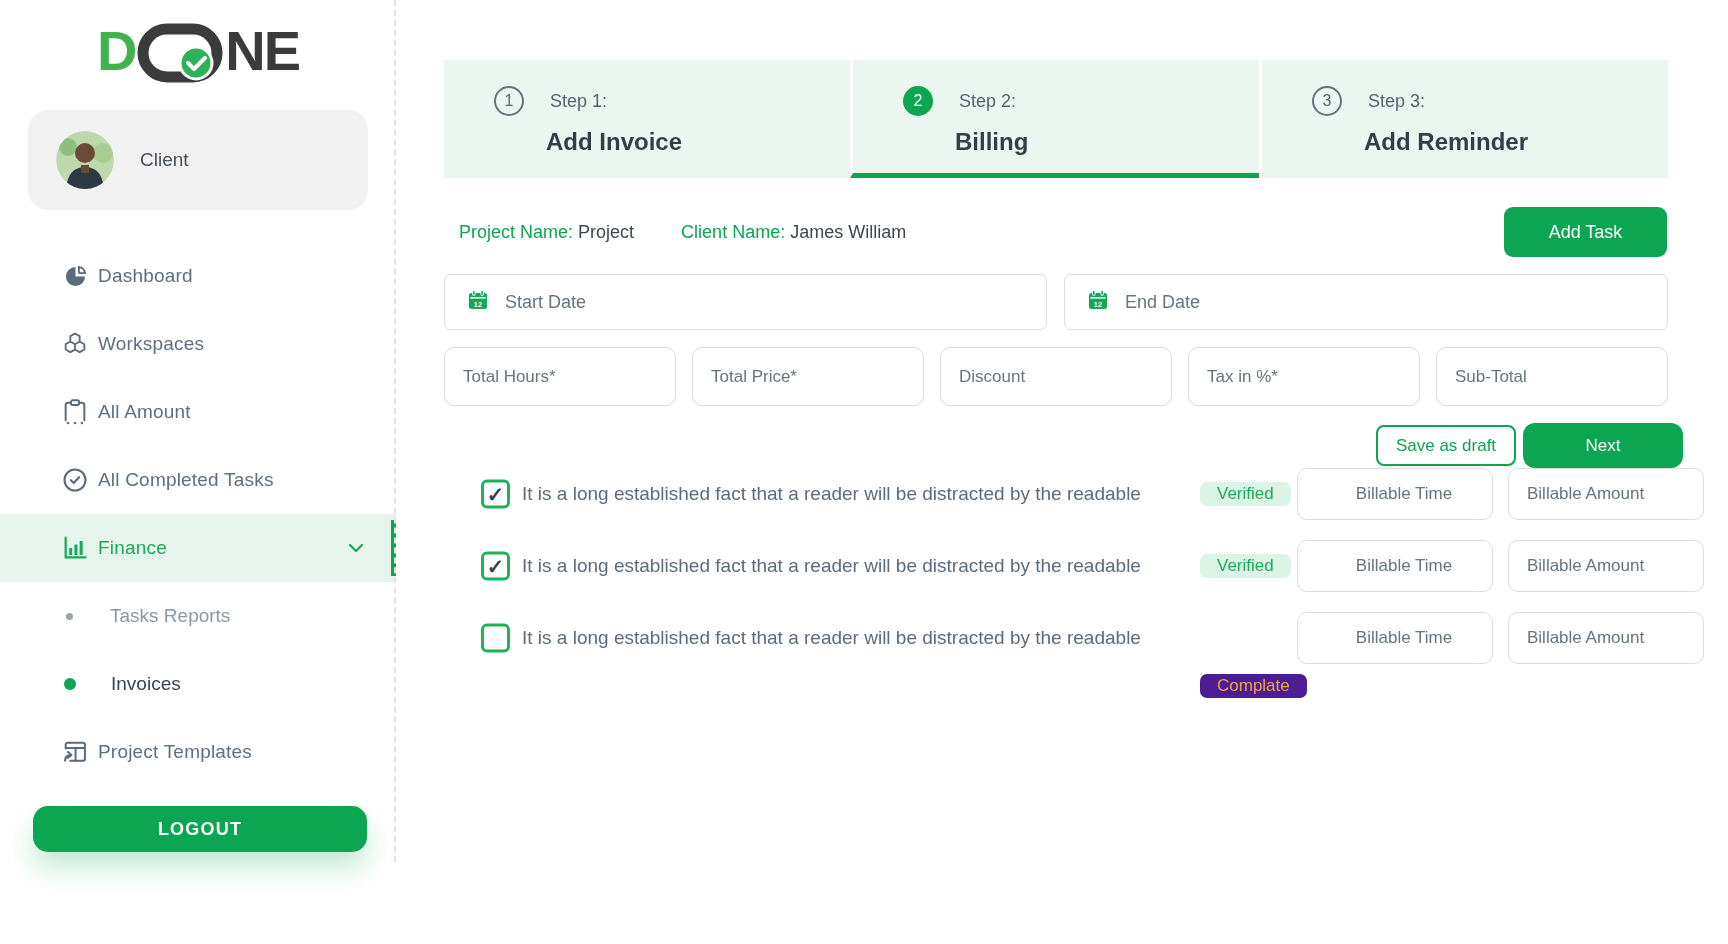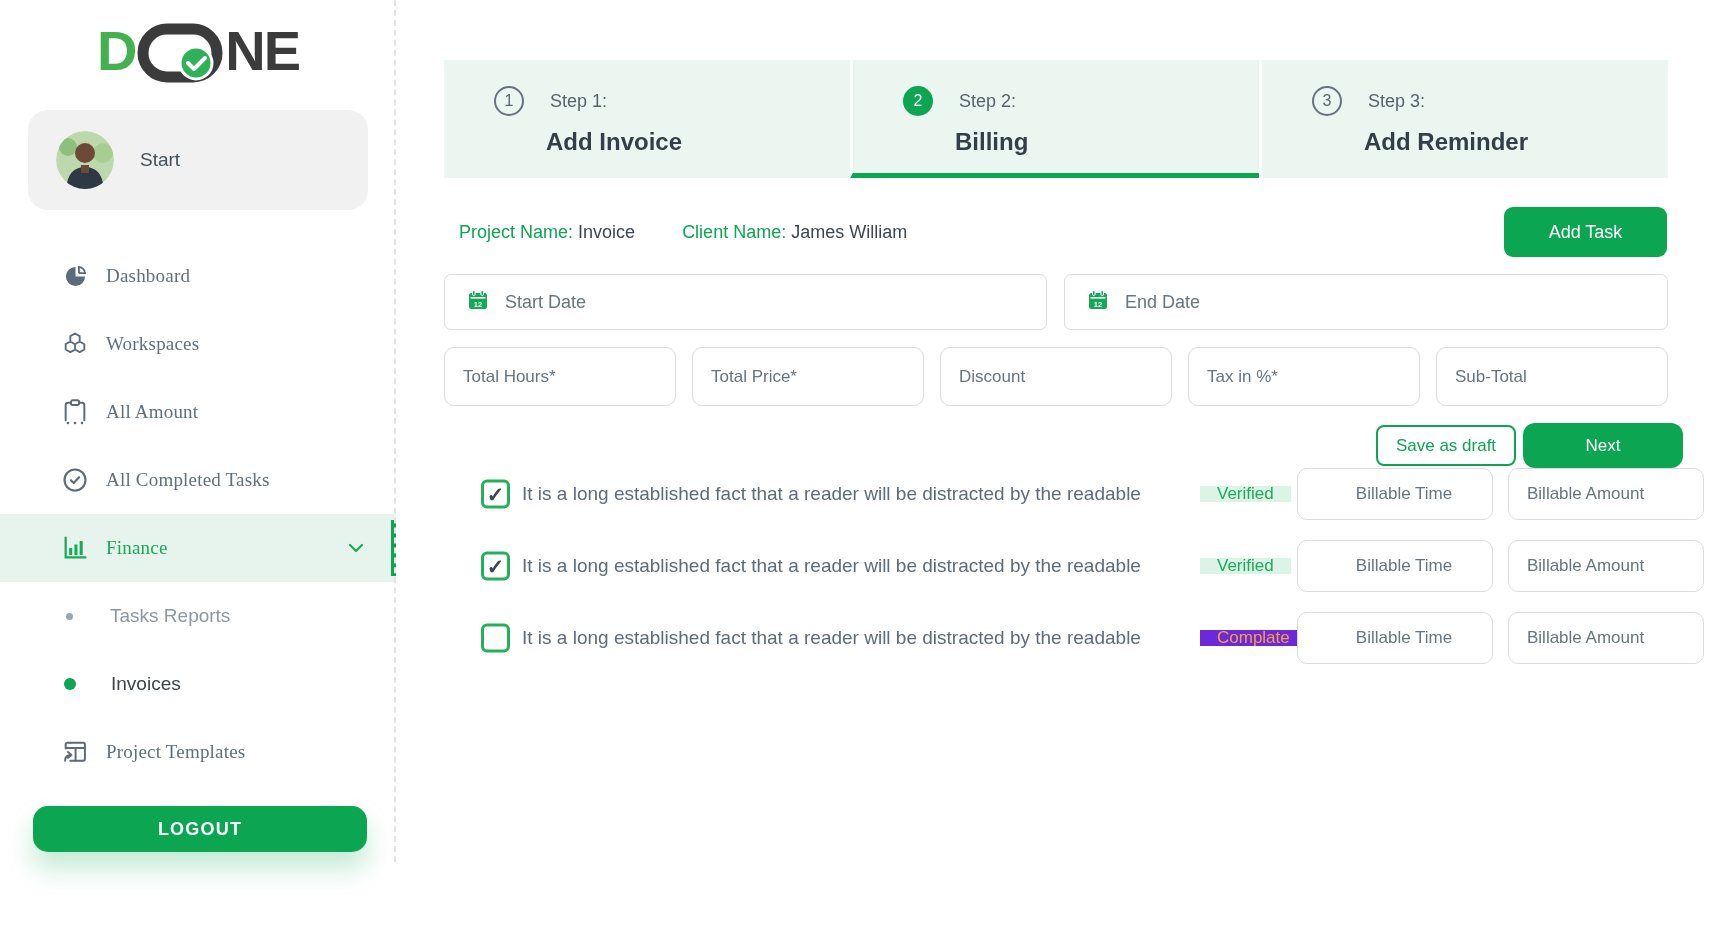--- a/index.html
+++ b/index.html
@@ -17,21 +17,21 @@
   .logo-o { margin:0 1px; position:relative; top:4px; }
 
   .user-card { position:absolute; left:28px; top:110px; width:340px; height:100px;
     background:#f1f1f2; border-radius:20px; display:flex; align-items:center; padding-left:28px; }
   .avatar { width:58px; height:58px; border-radius:50%; overflow:hidden; flex:0 0 auto; }
   .user-name { margin-left:26px; font-size:19px; color:#45505a; font-weight:500; }
 
   .nav { position:absolute; left:0; top:242px; width:396px; }
   .nav-item { position:relative; height:68px; display:flex; align-items:center; padding-left:60px; cursor:pointer; }
   .nav-icon { width:30px; display:flex; align-items:center; justify-content:center; flex:0 0 auto; }
-  .nav-label { margin-left:16px; font-size:19px; color:#5e7080; letter-spacing:.2px;font-family:Liberation Serif, serif; }
+  .nav-label { margin-left:8px; font-size:19px; color:#5e7080; letter-spacing:.2px; }
   .nav-item.active { background:#e7f4ed; }
   .nav-item.active .nav-label { color:#17ab58; font-weight:500; }
   .active-bar { position:absolute; right:0; top:6px; bottom:6px; width:5px; background:#0ca551; }
   .chevron { position:absolute; right:32px; top:50%; transform:translateY(-50%); }
 
   .sub-item { height:68px; display:flex; align-items:center; padding-left:66px; cursor:pointer; }
   .bullet-sm { width:7px; height:7px; border-radius:50%; background:#9aa5ae; }
   .bullet-lg { width:12px; height:12px; border-radius:50%; background:#0ca551; margin-left:-2px; }
   .sub-label { margin-left:37px; font-size:19px; color:#8b98a4; }
   .sub-label.dark { color:#39444e; font-weight:500; margin-left:35px; }
@@ -82,23 +82,23 @@
 
   
   .task-row { position:absolute; left:444px; width:1260px; height:52px; }
   .task-check { position:absolute; left:37px; top:50%; transform:translateY(-50%);
     width:29px; height:29px; border:3px solid #22b159; border-radius:6px; background:#fff;
     display:flex; align-items:center; justify-content:center; cursor:pointer;
     font-size:21px; font-weight:700; color:#37474f; line-height:1; }
   .task-text { position:absolute; left:78px; top:50%; transform:translateY(-50%);
     font-size:19px; color:#5c6c7c; white-space:nowrap; }
   .badge { position:absolute; left:756px; top:50%; transform:translateY(-50%);
-    height:16px; padding:0 17px; border-radius:0; font-size:17px; display:flex; align-items:center; }
+    height:24px; padding:0 17px; border-radius:7px; font-size:17px; display:flex; align-items:center; }
   .badge.verified { background:#dcf4e6; color:#1fa95c; }
-  .badge.complate { background:#6d28d9; color:#f2a33c; }
+  .badge.complate { background:#4c1d95; color:#f2a33c;margin-top:48px; }
   .billable { position:absolute; top:0; width:196px; height:52px; border:1px solid #d8dde3;
     border-radius:10px; padding-left:18px; font-size:17px; color:#5f6f7e; outline:none;
     font-family:"Liberation Sans", sans-serif; background:#fff; }
   .billable.time { left:853px;text-align:center; }
   .billable.amount { left:1064px; }
 </style>
 </head>
 <body>
 
 <div class="sidebar">
@@ -118,21 +118,21 @@
     <span class="avatar">
       <svg width="58" height="58" viewBox="0 0 58 58">
         <circle cx="29" cy="29" r="29" fill="#bed8ae"></circle>
         <circle cx="12" cy="16" r="9" fill="#8fbf7d"></circle>
         <circle cx="47" cy="22" r="10" fill="#a7cd90"></circle>
         <circle cx="29" cy="22" r="10" fill="#6d4a38"></circle>
         <path d="M10 58 q2 -22 19 -22 q17 0 19 22 z" fill="#2e3943"></path>
         <path d="M25 34 h8 v8 h-8 z" fill="#6d4a38"></path>
       </svg>
     </span>
-    <span class="user-name">Start</span>
+    <span class="user-name">Client</span>
   </div>
 
   <div class="nav">
     <div class="nav-item">
       <span class="nav-icon">
         <svg width="27" height="27" viewBox="0 0 24 24">
           <path d="M12 3.5 A8.5 8.5 0 1 0 20.5 12 L12 12 Z" fill="#5b6b79"></path>
           <path d="M15 3.5 a6 6 0 0 1 5.5 5.5 h-4 a1.5 1.5 0 0 1 -1.5 -1.5 z" fill="none" stroke="#5b6b79" stroke-width="1.7"></path>
         </svg>
       </span>
@@ -229,21 +229,21 @@
     <div class="step-head">
       <span class="step-circle">3</span>
       <span class="step-label">Step 3:</span>
     </div>
     <div class="step-title">Add Reminder</div>
   </div>
 </div>
 
 <div class="project-row">
   <span class="green-label">Project Name:</span>
-  <span>Invoice</span>
+  <span>Project</span>
   <span class="green-label client-group">Client Name:</span>
   <span>James William</span>
 </div>
 <button class="add-task-btn">Add Task</button>
 
 <div class="date-input" style="left:444px; width:603px;">
   <span>
     <svg width="22" height="22" viewBox="0 0 22 22">
       <rect x="2" y="4" width="18" height="16" rx="2.5" fill="#15a857"></rect>
       <rect x="5.5" y="1.5" width="2.6" height="5" rx="1.3" fill="#15a857" stroke="#ffffff" stroke-width="1"></rect>

